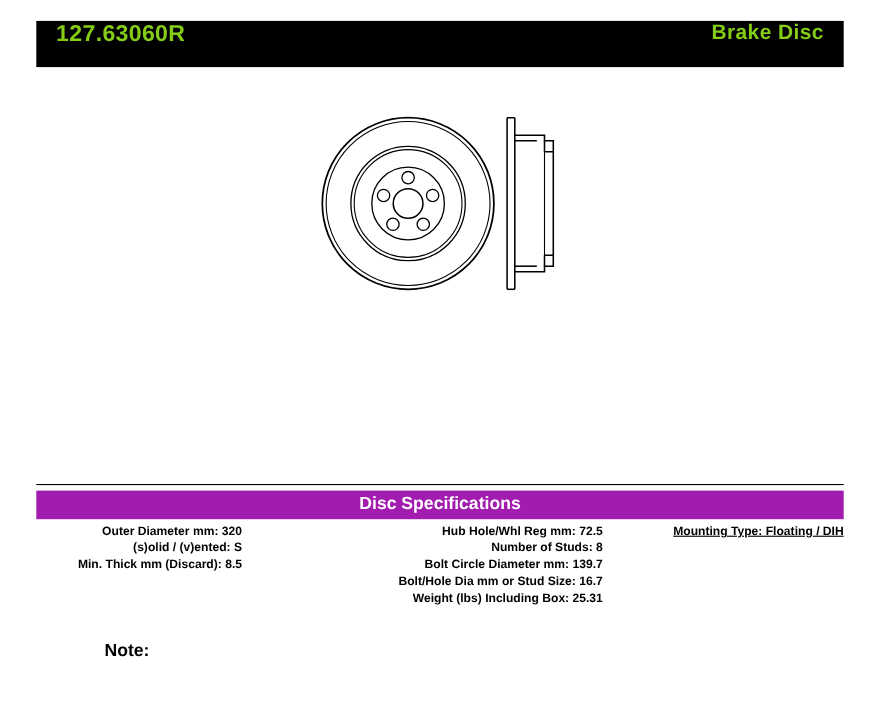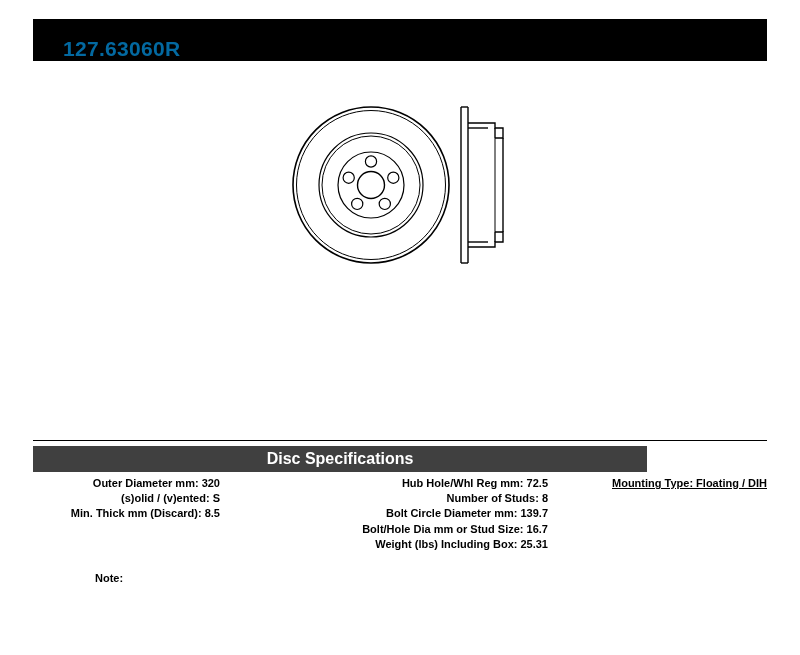--- a/index.html
+++ b/index.html
@@ -22,26 +22,26 @@
   }
 
   
   .header-bar {
     position: absolute;
     left: 33px;
     top: 19px;
     width: 734px;
     height: 42px;
     background: #000000;
-    color: #0369a1;
+    color: #84cc16;
     display: flex;
-    align-items: flex-end;
+    align-items: flex-start;
     justify-content: space-between;
     box-sizing: border-box;
-    padding: 0 30px;
+    padding: 0 18px;
   }
   .header-part {
     font-size: 21px;
     font-weight: bold;
     letter-spacing: 0.3px;
   }
   .header-title {
     font-size: 19px;
     font-weight: bold;
     letter-spacing: 0.4px;
@@ -65,23 +65,23 @@
     left: 33px;
     top: 440px;
     width: 734px;
     height: 1px;
     background: #000000;
   }
   .spec-title-bar {
     position: absolute;
     left: 33px;
     top: 446px;
-    width: 614px;
+    width: 734px;
     height: 26px;
-    background: #404040;
+    background: #a21caf;
     color: #ffffff;
     display: flex;
     align-items: center;
     justify-content: center;
   }
   .spec-title {
     font-size: 16px;
     font-weight: bold;
   }
 
@@ -120,32 +120,33 @@
 
   .note-row {
     position: absolute;
     left: 33px;
     top: 568px;
     width: 734px;
   }
   .note-label {
     position: absolute;
     left: 62px;
-    top: 4px;
-    font-size: 11px;
+    top: 15px;
+    font-size: 16px;
     font-weight: bold;
   }
 </style>
 </head>
 <body>
 
 <div class="sheet">
 
   <div class="header-bar">
     <span class="header-part">127.63060R</span>
+    <span class="header-title">Brake Disc</span>
   </div>
 
   <div class="drawing">
     <svg width="734" height="340" viewBox="0 0 734 340" xmlns="http://www.w3.org/2000/svg">
       <g fill="none" stroke="#000000" stroke-width="1.6">
 
         <circle cx="338" cy="105" r="78"></circle>
         <circle cx="338" cy="105" r="74.5" stroke-width="1"></circle>
 
         <circle cx="338" cy="105" r="52" stroke-width="1.2"></circle>

